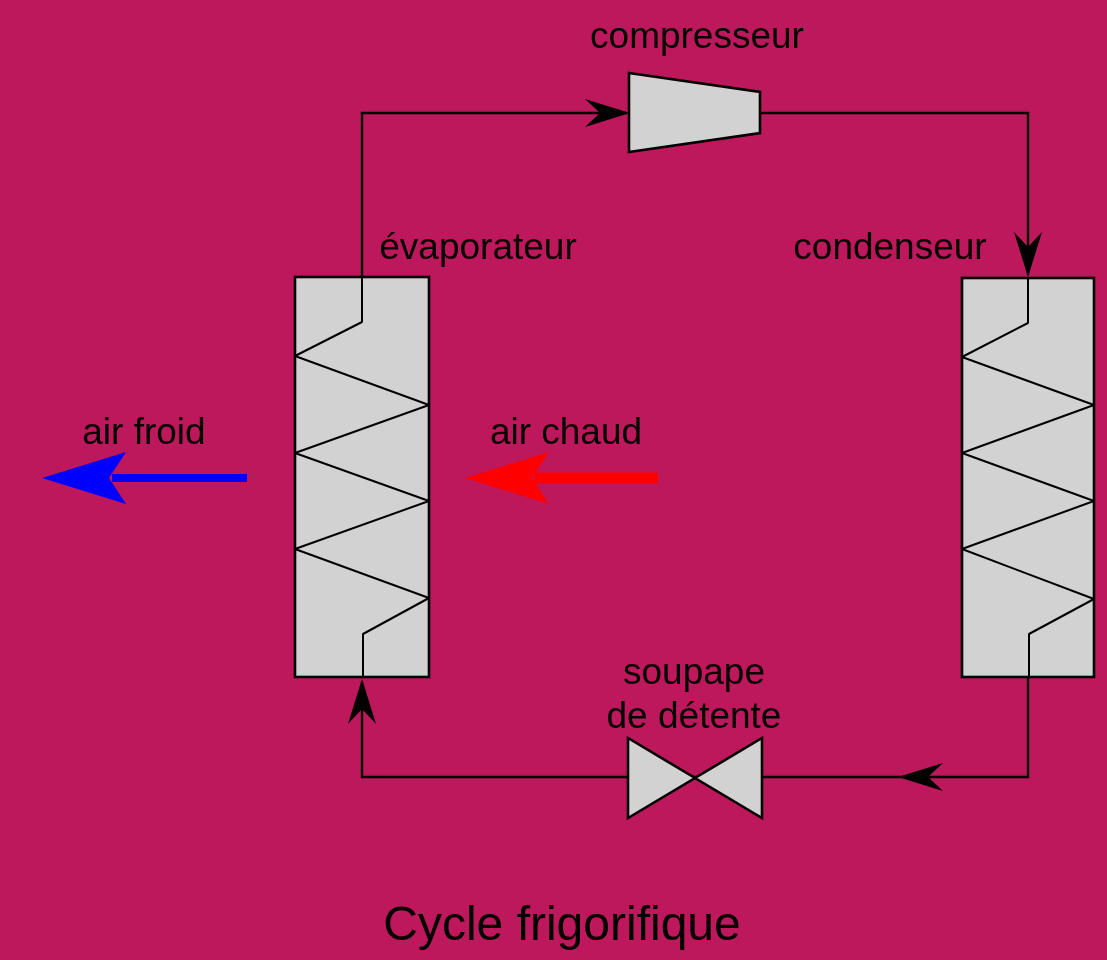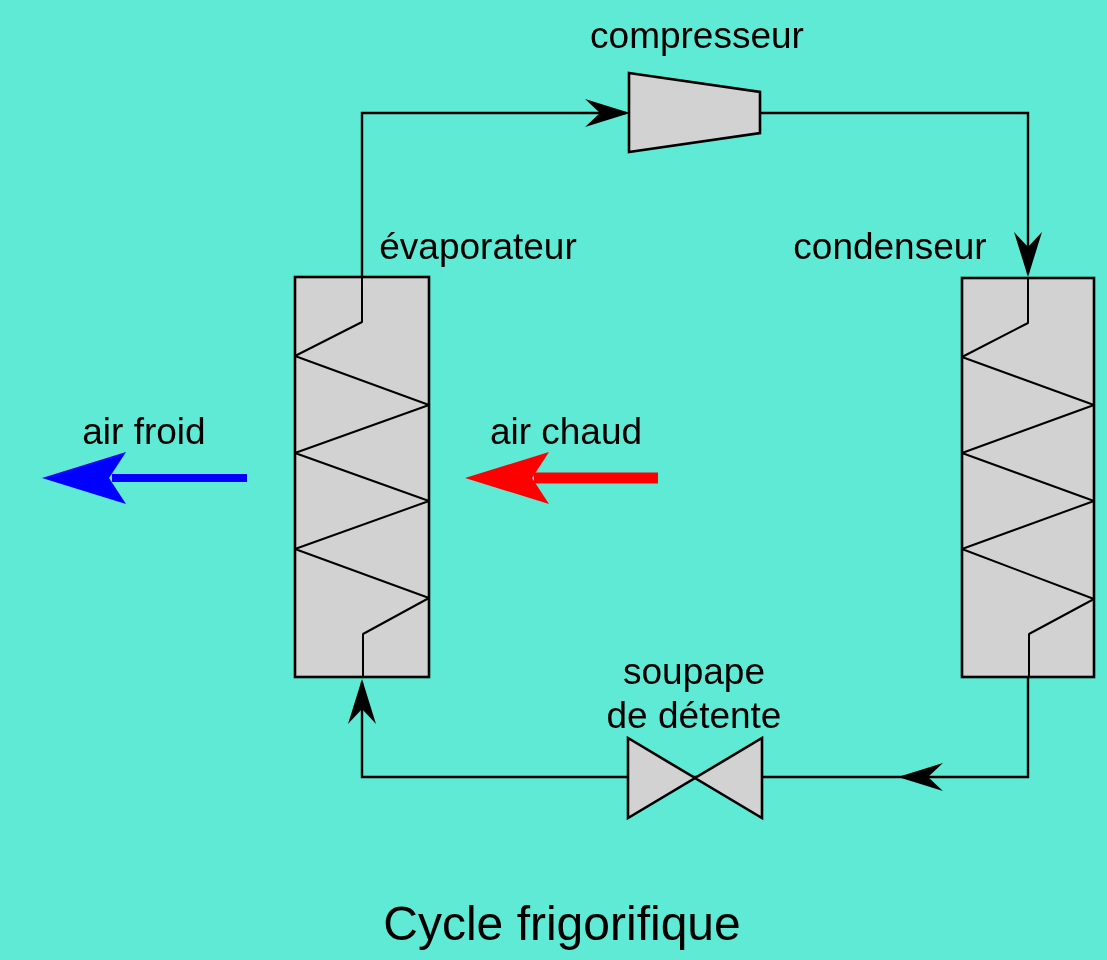--- a/index.html
+++ b/index.html
@@ -4,21 +4,21 @@
 <style>
   html, body {
     margin: 0;
     padding: 0;
     background: #ffffff;
   }
   .stage {
     position: relative;
     width: 1107px;
     height: 960px;
-    background: #5eead4;
+    background: #be185d;
     overflow: hidden;
   }
   svg { display: block; }
   .pipe {
     fill: none;
     stroke: #000000;
     stroke-width: 2.4;
   }
   .component {
     stroke: #000000;

